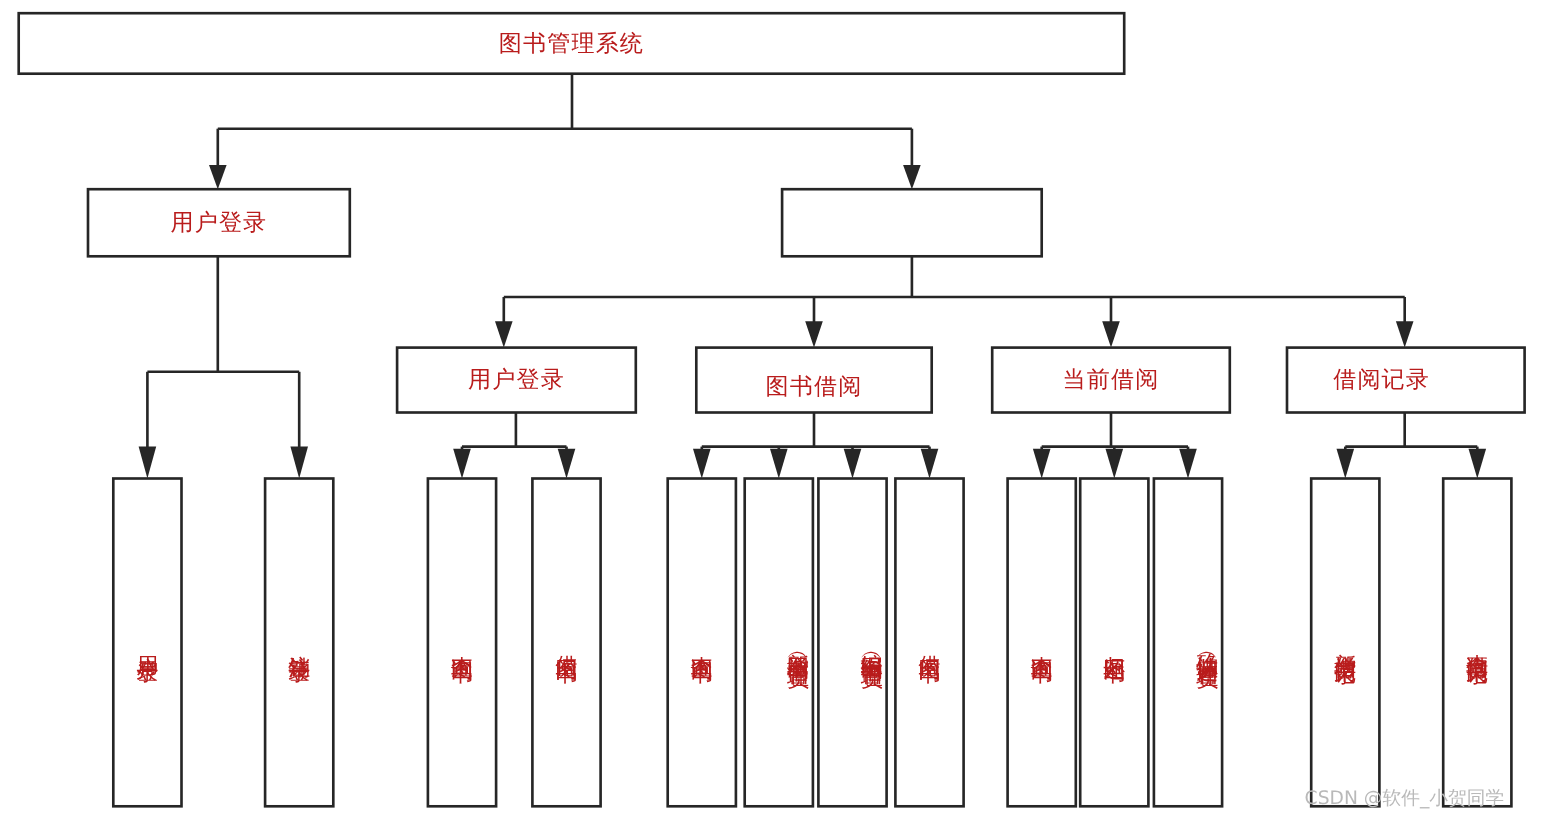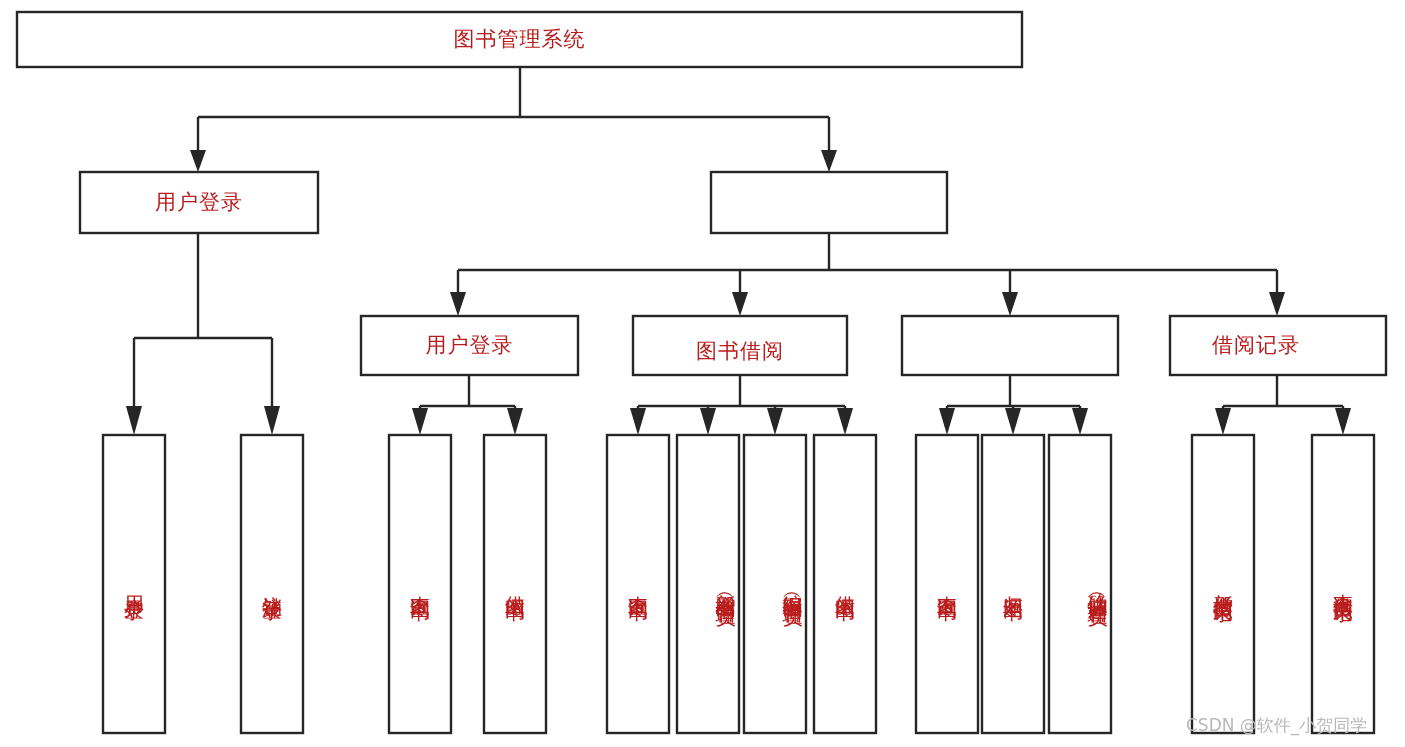--- a/index.html
+++ b/index.html
@@ -194,20 +194,21 @@
     <rect class="node-box" x="1192" y="435" width="62" height="298"></rect>
     <rect class="node-box" x="1312" y="435" width="62" height="298"></rect>
   </svg>
 
   <div class="node-label label-h" style="left:17px; top:12px; width:1005px; height:55px;">图书管理系统</div>
 
   <div class="node-label label-h" style="left:80px; top:172px; width:238px; height:61px;">用户登录</div>
 
   <div class="node-label label-h" style="left:361px; top:316px; width:217px; height:59px;">用户登录</div>
   <div class="node-label label-h" style="left:633px; top:316px; width:214px; height:72px;">图书借阅</div>
+  <div class="node-label label-h" style="left:902px; top:316px; width:216px; height:59px;">当前借阅</div>
   <div class="node-label label-h" style="left:1170px; top:316px; width:172px; height:59px;">借阅记录</div>
 
   <div class="node-label label-v label-v-mid" style="left:103px; top:435px; width:62px; height:298px;">用户登录</div>
   <div class="node-label label-v label-v-mid" style="left:241px; top:435px; width:62px; height:298px;">注销登录</div>
 
   <div class="node-label label-v label-v-mid" style="left:389px; top:435px; width:62px; height:298px;">查询图书</div>
   <div class="node-label label-v label-v-mid" style="left:484px; top:435px; width:62px; height:298px;">借阅图书</div>
 
   <div class="node-label label-v label-v-mid" style="left:607px; top:435px; width:62px; height:298px;">查询图书</div>
   <div class="node-label label-v label-v-top" style="left:677px; top:435px; width:62px; height:298px;">新增图书（管理员）</div>

